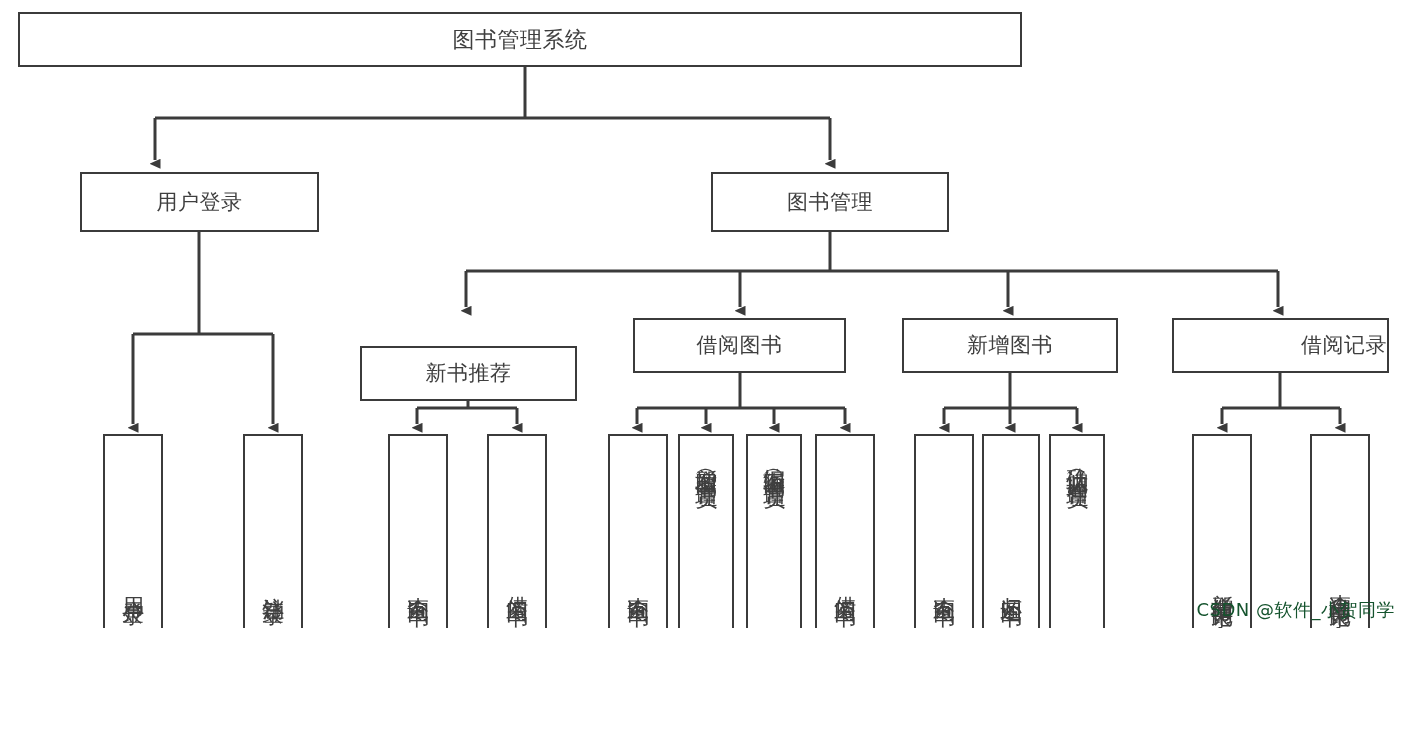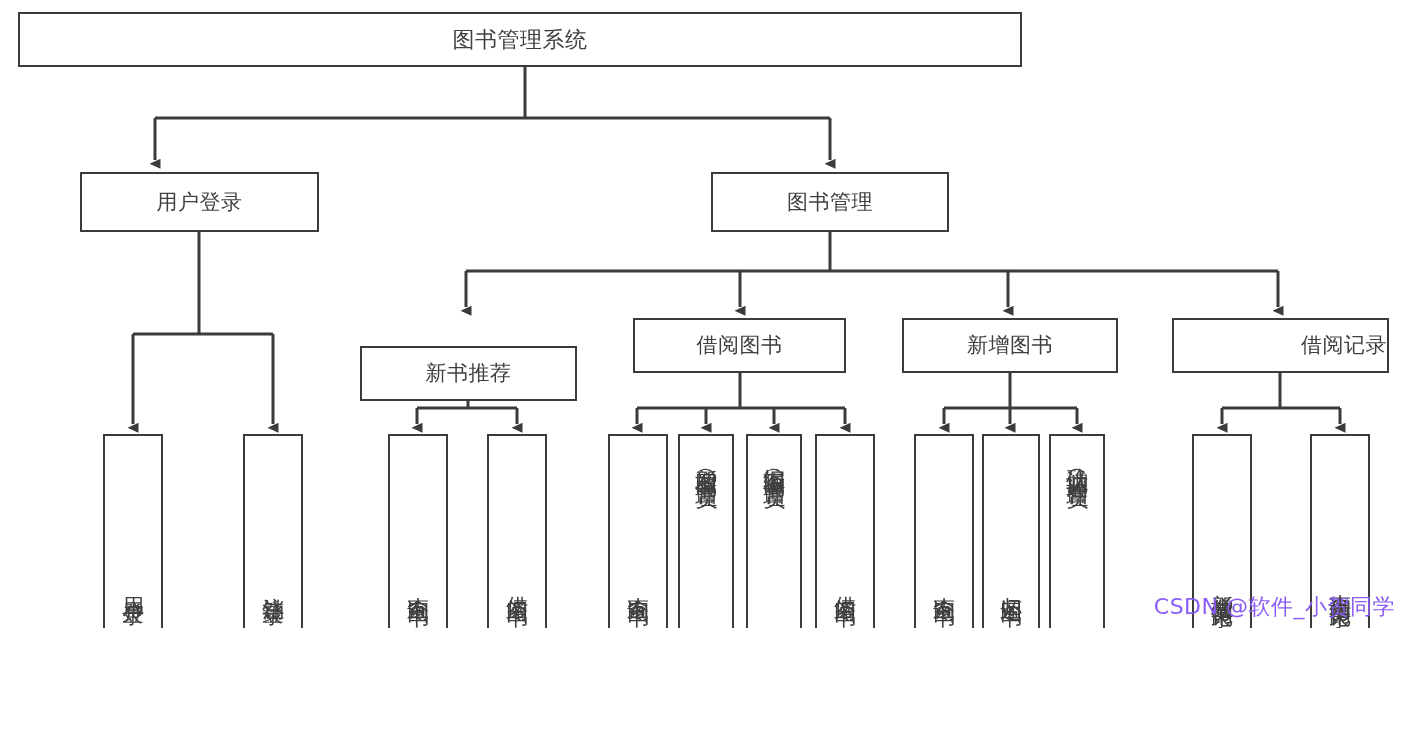--- a/index.html
+++ b/index.html
@@ -65,22 +65,22 @@
     white-space: nowrap;
   }
   .node.vert.centered {
     align-items: center;
     padding-top: 0;
   }
   #watermark {
     position: absolute;
     right: 10px;
     bottom: 6px;
-    font-size: 22px;
-    color: #8b5cf6;
+    font-size: 18px;
+    color: #14532d;
     white-space: nowrap;
     z-index: 5;
     letter-spacing: 0.5px;
   }
 </style>
 </head>
 <body>
 
 <div id="canvas">
 

